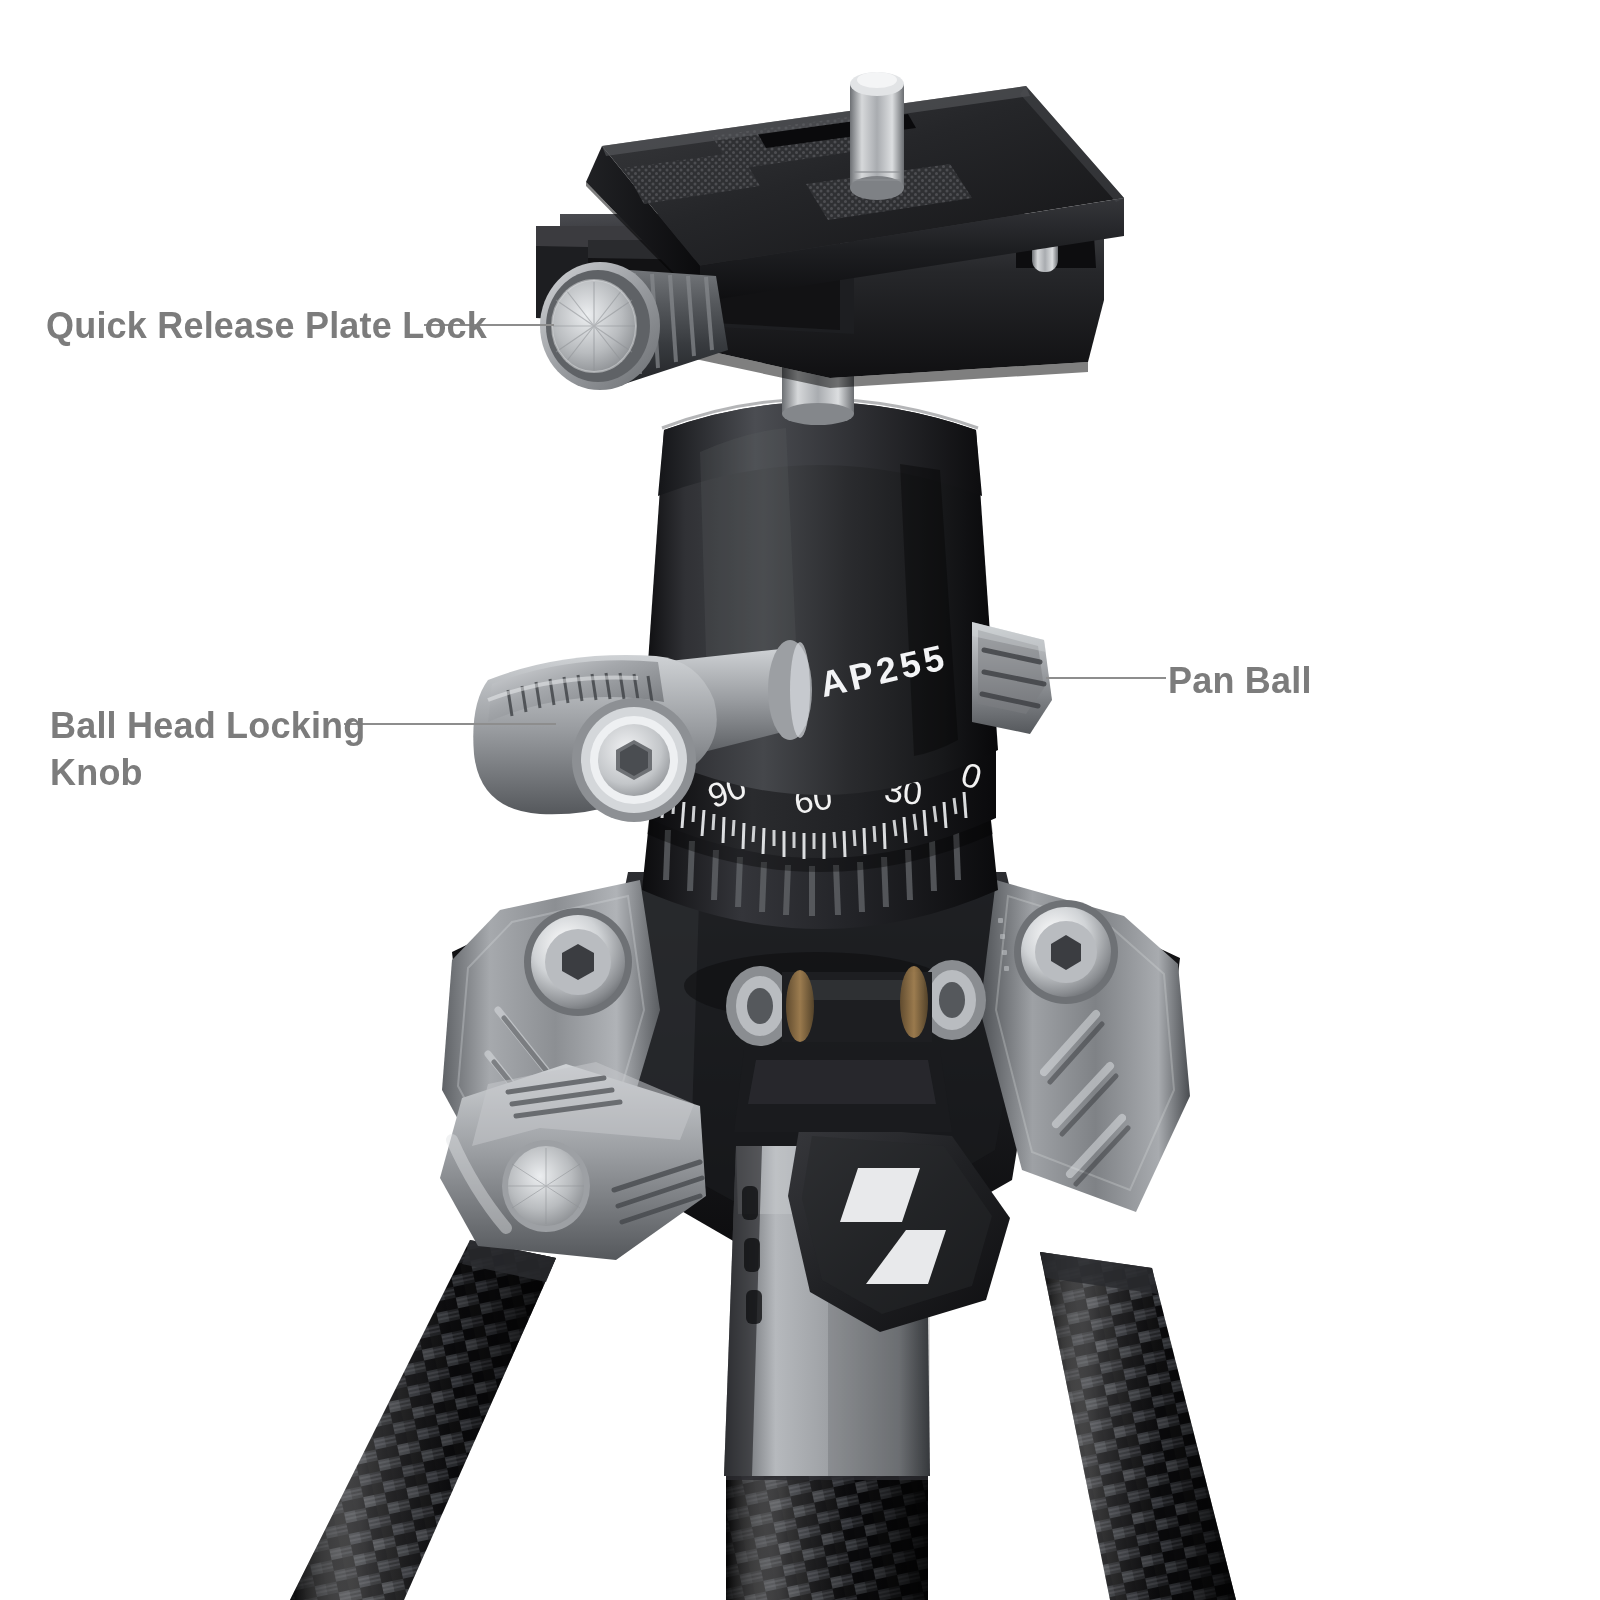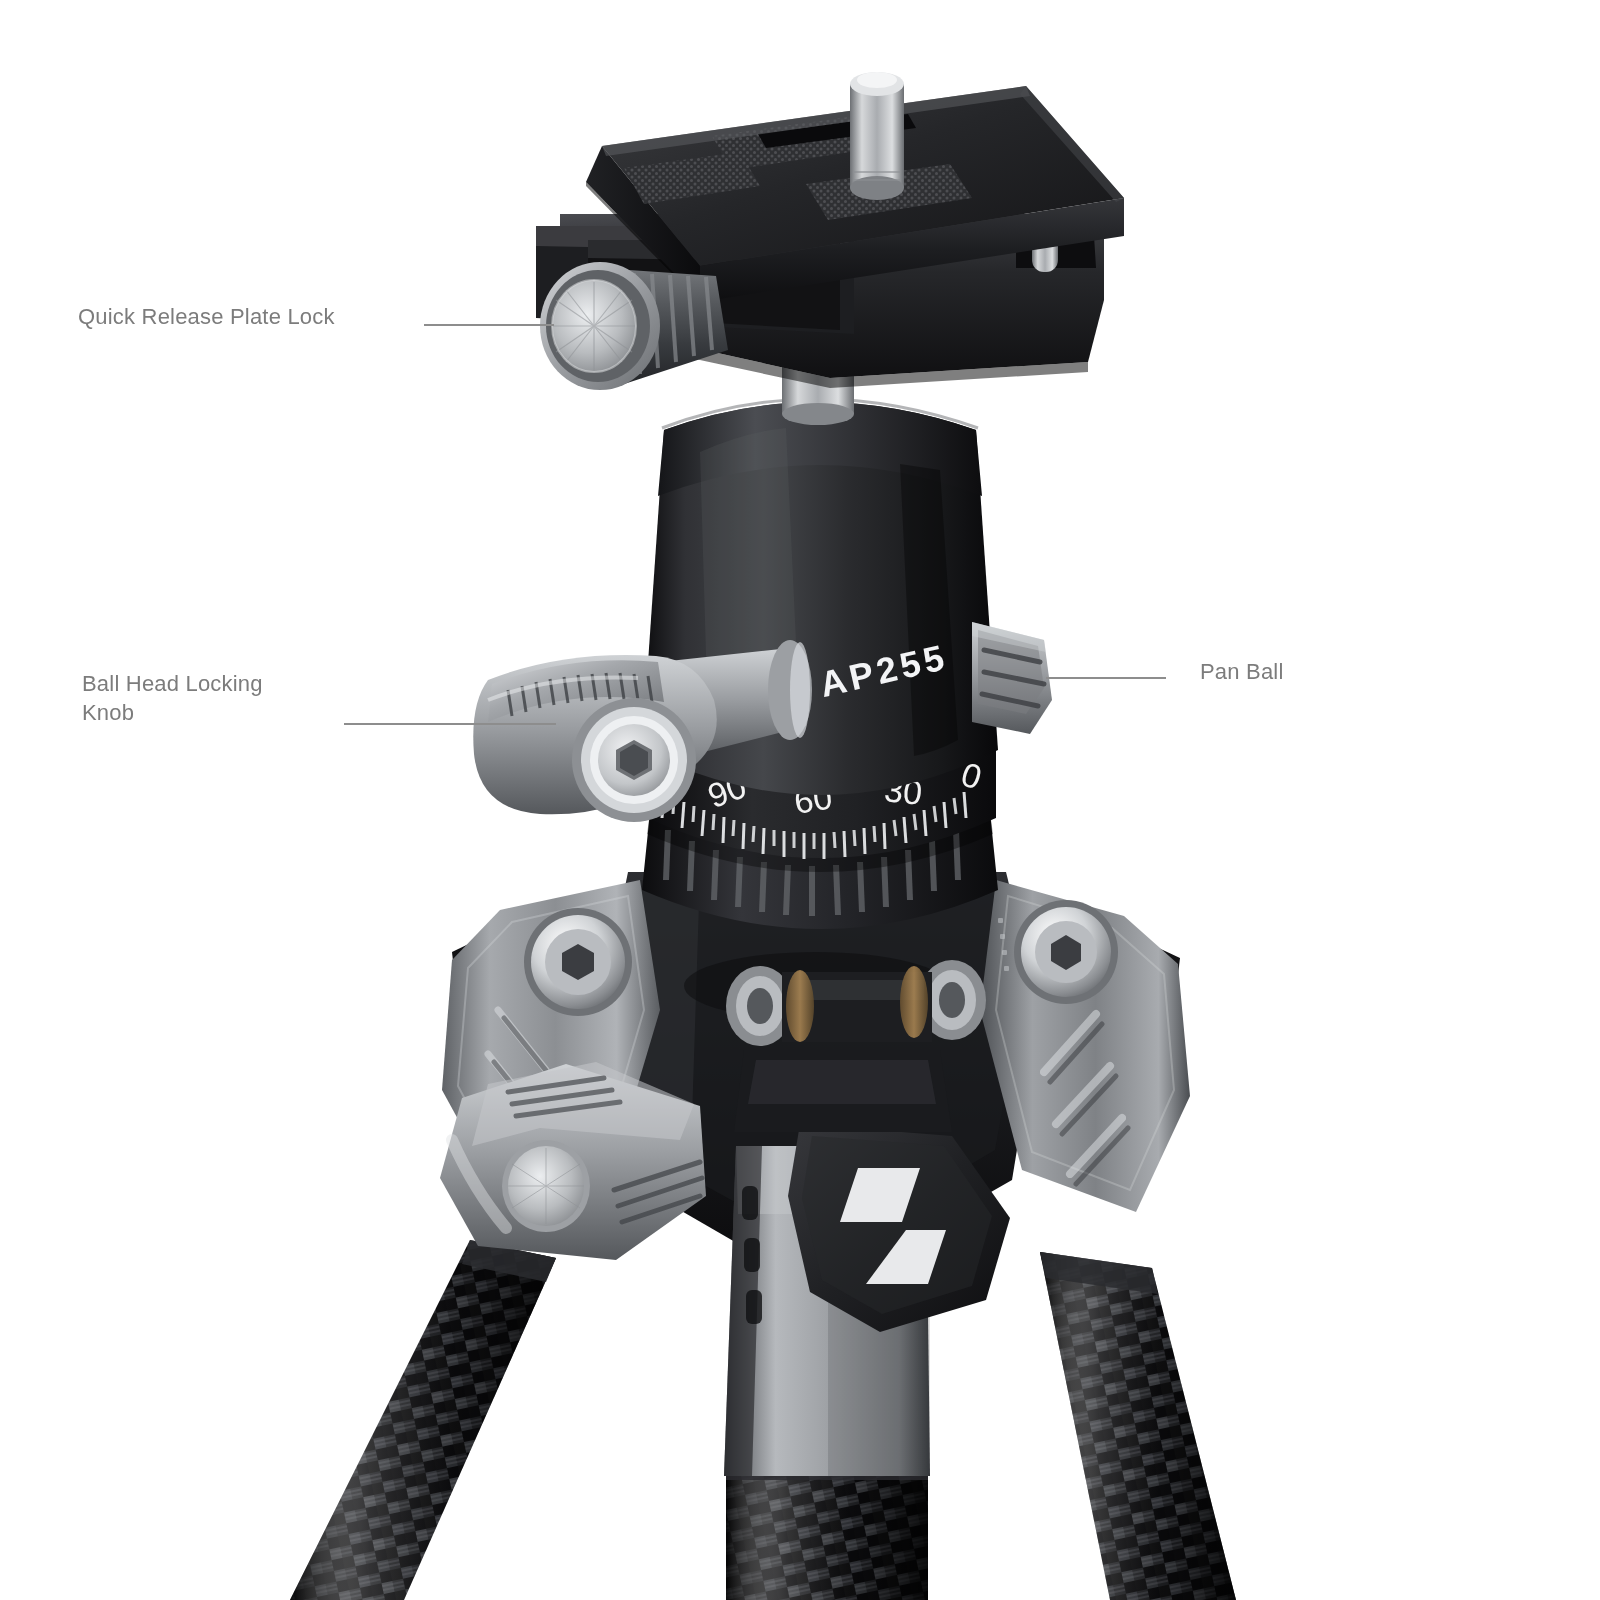--- a/index.html
+++ b/index.html
@@ -9,29 +9,28 @@
     font-family:"Liberation Sans", sans-serif;
     overflow:hidden;
   }
   #stage{position:relative;width:1600px;height:1600px;background:#fff;}
   svg.product{position:absolute;left:0;top:0;width:1600px;height:1600px;}
 
   
   .callout{
     position:absolute;
     color:#7c7c7c;
-    font-size:22px;
+    font-size:36px;
     line-height:1.30;
     letter-spacing:.2px;
     white-space:pre-line;
-    font-weight:400;
-    margin-left:32px;
+    font-weight:700;
   }
   #lbl-qr{left:46px;  top:303px;}
-  #lbl-ball{left:50px; top:670px;}
+  #lbl-ball{left:50px; top:703px;}
   #lbl-pan{left:1168px;top:658px;}
 
   .leader{position:absolute;background:#8d8d8d;height:2px;}
   #lead-qr{left:424px; top:324px; width:130px;}
   #lead-ball{left:344px;top:723px; width:212px;}
   #lead-pan{left:1046px;top:677px;width:120px;}
 </style>
 </head>
 <body>
 

